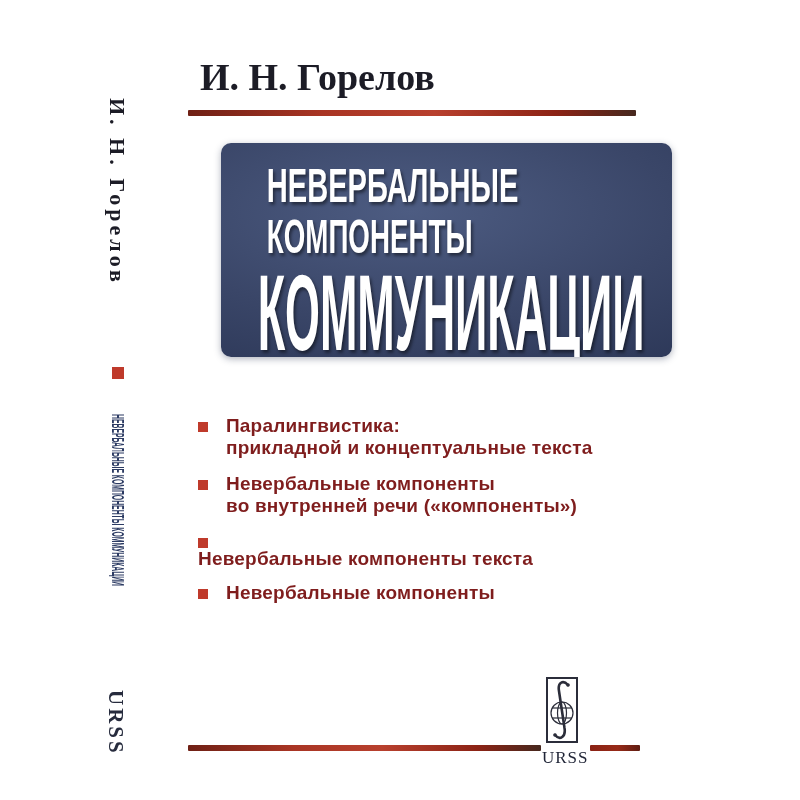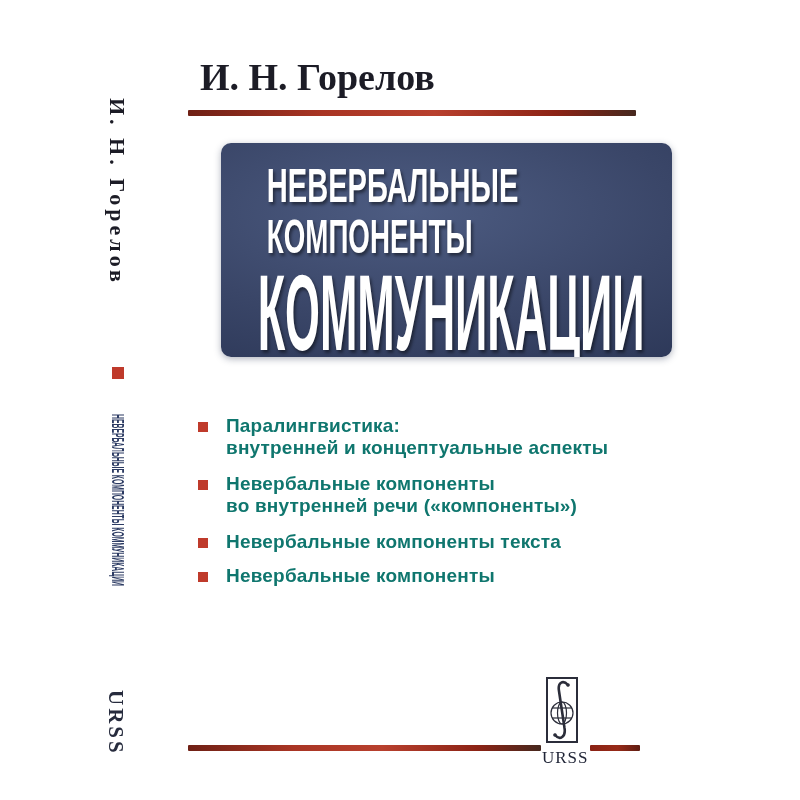--- a/index.html
+++ b/index.html
@@ -32,22 +32,22 @@
   .title-panel svg{display:block;width:100%;height:100%;}
   .title-panel text{fill:#ffffff;font-family:"Liberation Sans",sans-serif;font-weight:700;
         filter:drop-shadow(2px 3px 2px rgba(0,0,0,.45));}
   .t12{font-size:52px;}
   .t3{font-size:117px;}
   .spine-title-svg text{fill:#2c3b63;font-family:"Liberation Sans",sans-serif;font-weight:700;font-size:17px;}
   
   .topics{position:absolute;left:198px;top:415px;width:450px;}
   .topic{display:flex;align-items:flex-start;}
   .sq{flex:0 0 10px;width:10px;height:10px;margin-top:7px;margin-right:18px;background:#bf3a2b;}
-  .tt{font-size:19px;line-height:22px;font-weight:700;color:#0f766e;letter-spacing:.2px;}
-  .gap1{margin-bottom:14px;} .gap2{margin-bottom:14px;} .gap3{margin-bottom:12px;}
+  .tt{font-size:19px;line-height:22px;font-weight:700;color:#7f1d1d;letter-spacing:.2px;}
+  .gap1{margin-bottom:14px;} .gap2{margin-bottom:14px;} .gap3{margin-bottom:12px;flex-direction:column;}
   
   .logo-box{position:absolute;left:546px;top:677px;width:28px;height:62px;
         border:2px solid #2b2d3a;background:#ffffff;}
   .logo-box svg{display:block;width:100%;height:100%;}
   .urss-label{position:absolute;left:542px;top:748px;width:44px;text-align:center;
         font-family:"Liberation Serif",serif;font-size:17px;letter-spacing:1px;color:#1f2436;}
 </style>
 </head>
 <body>
 
@@ -72,21 +72,21 @@
       <text class="t12" x="29" y="120" textLength="225" lengthAdjust="spacingAndGlyphs">КОМПОНЕНТЫ</text>
       <text class="t3" x="19" y="226" textLength="423" lengthAdjust="spacingAndGlyphs">КОММУНИКАЦИИ</text>
     </svg>
   </div>
 
   <div class="topics">
     <div class="topic gap1">
       <span class="sq"></span>
       <div class="tt">
         <div>Паралингвистика:</div>
-        <div>внутренней и концептуальные аспекты</div>
+        <div>прикладной и концептуальные текста</div>
       </div>
     </div>
     <div class="topic gap2">
       <span class="sq"></span>
       <div class="tt">
         <div>Невербальные компоненты</div>
         <div>во внутренней речи («компоненты»)</div>
       </div>
     </div>
     <div class="topic gap3">

